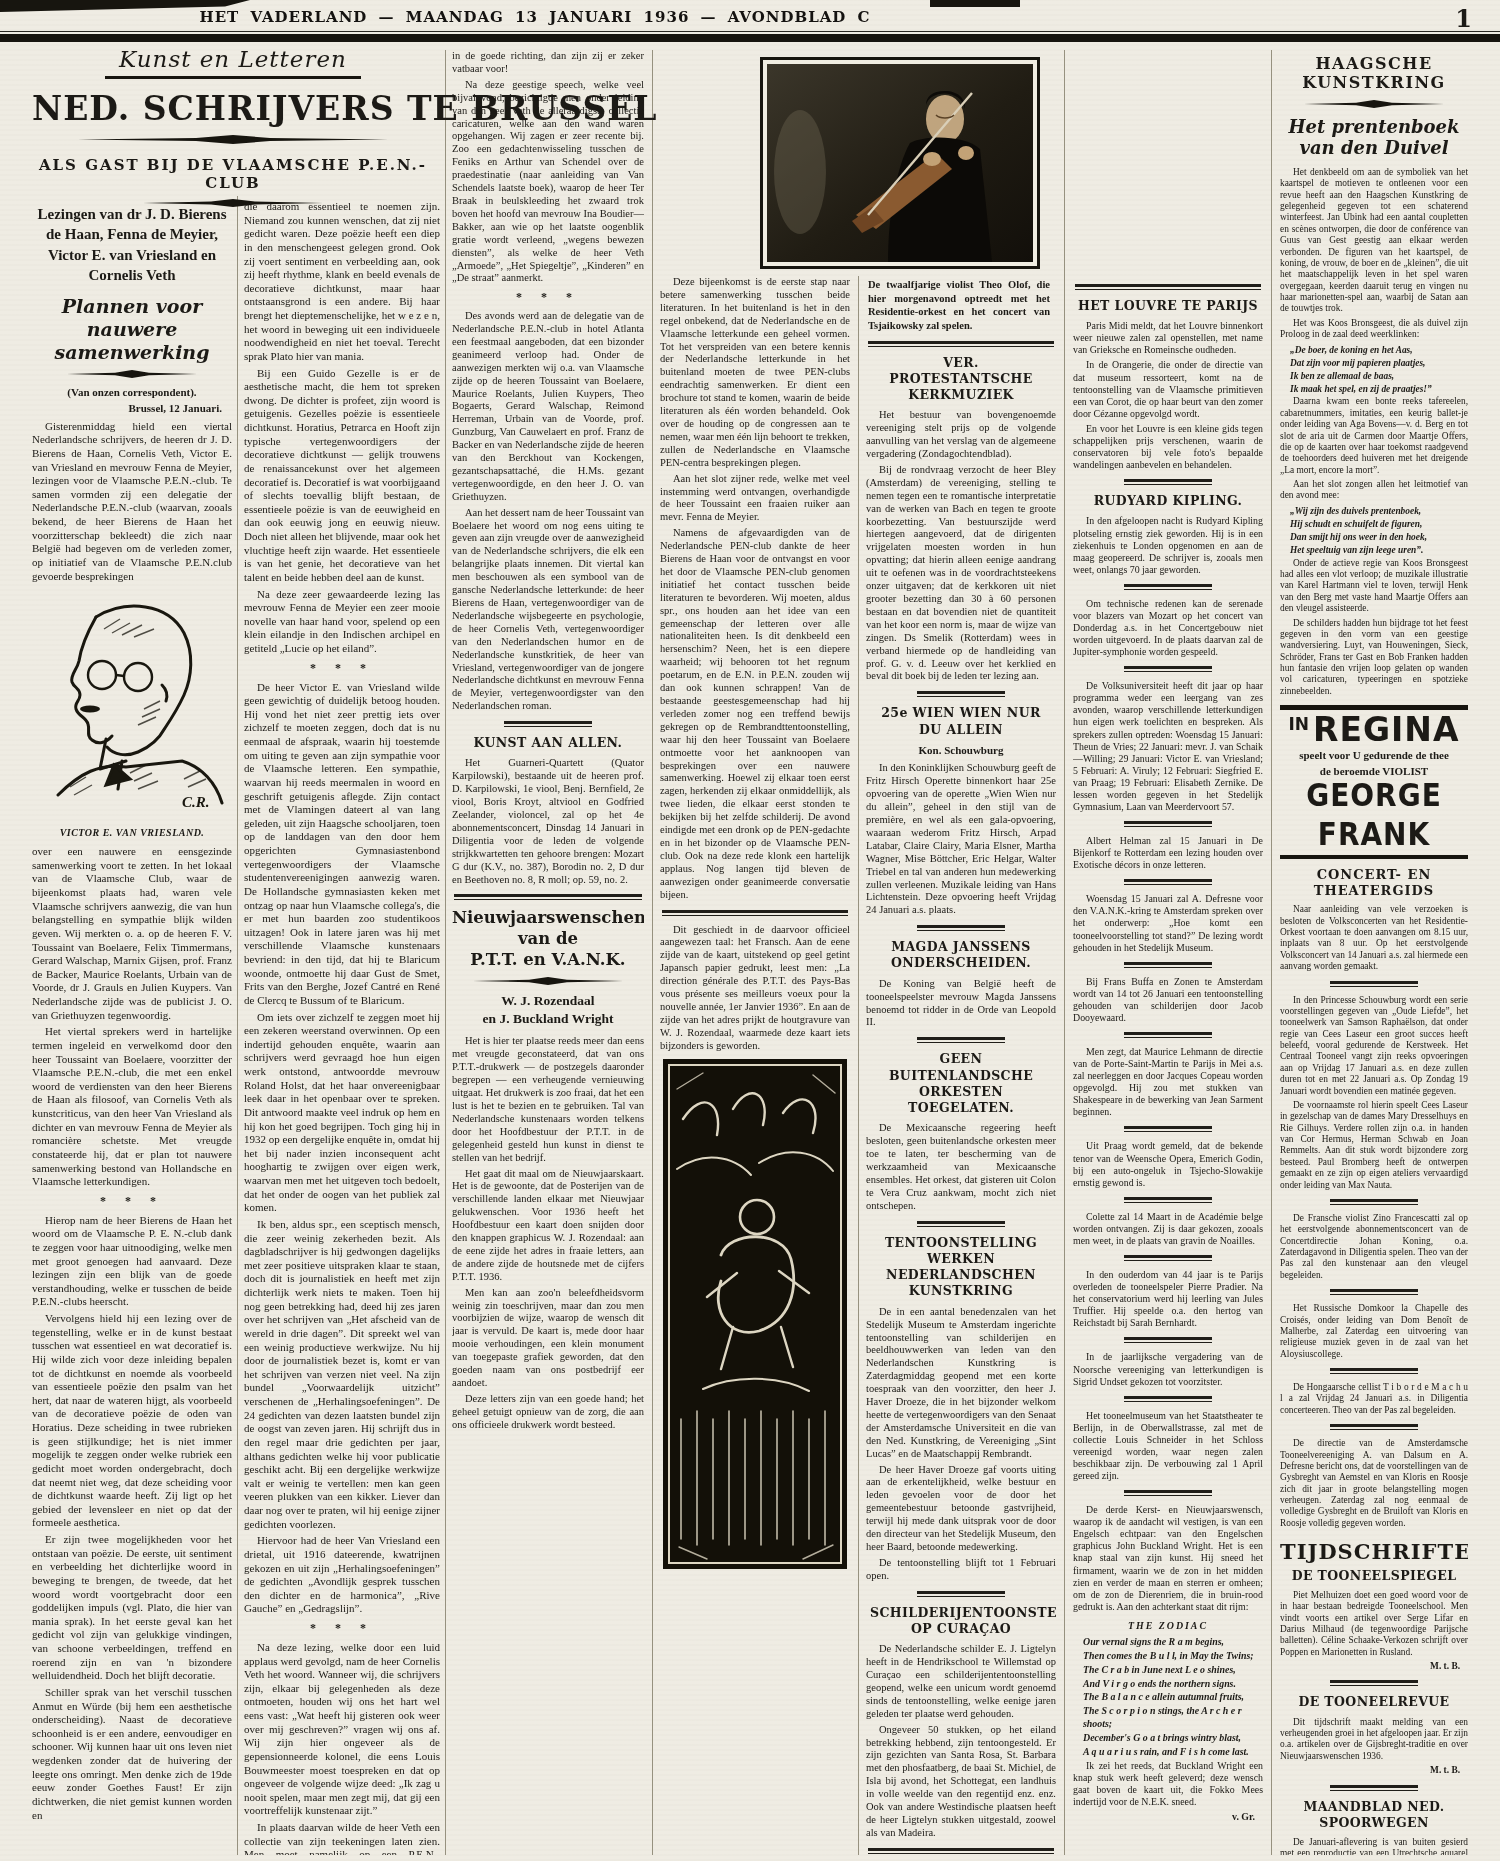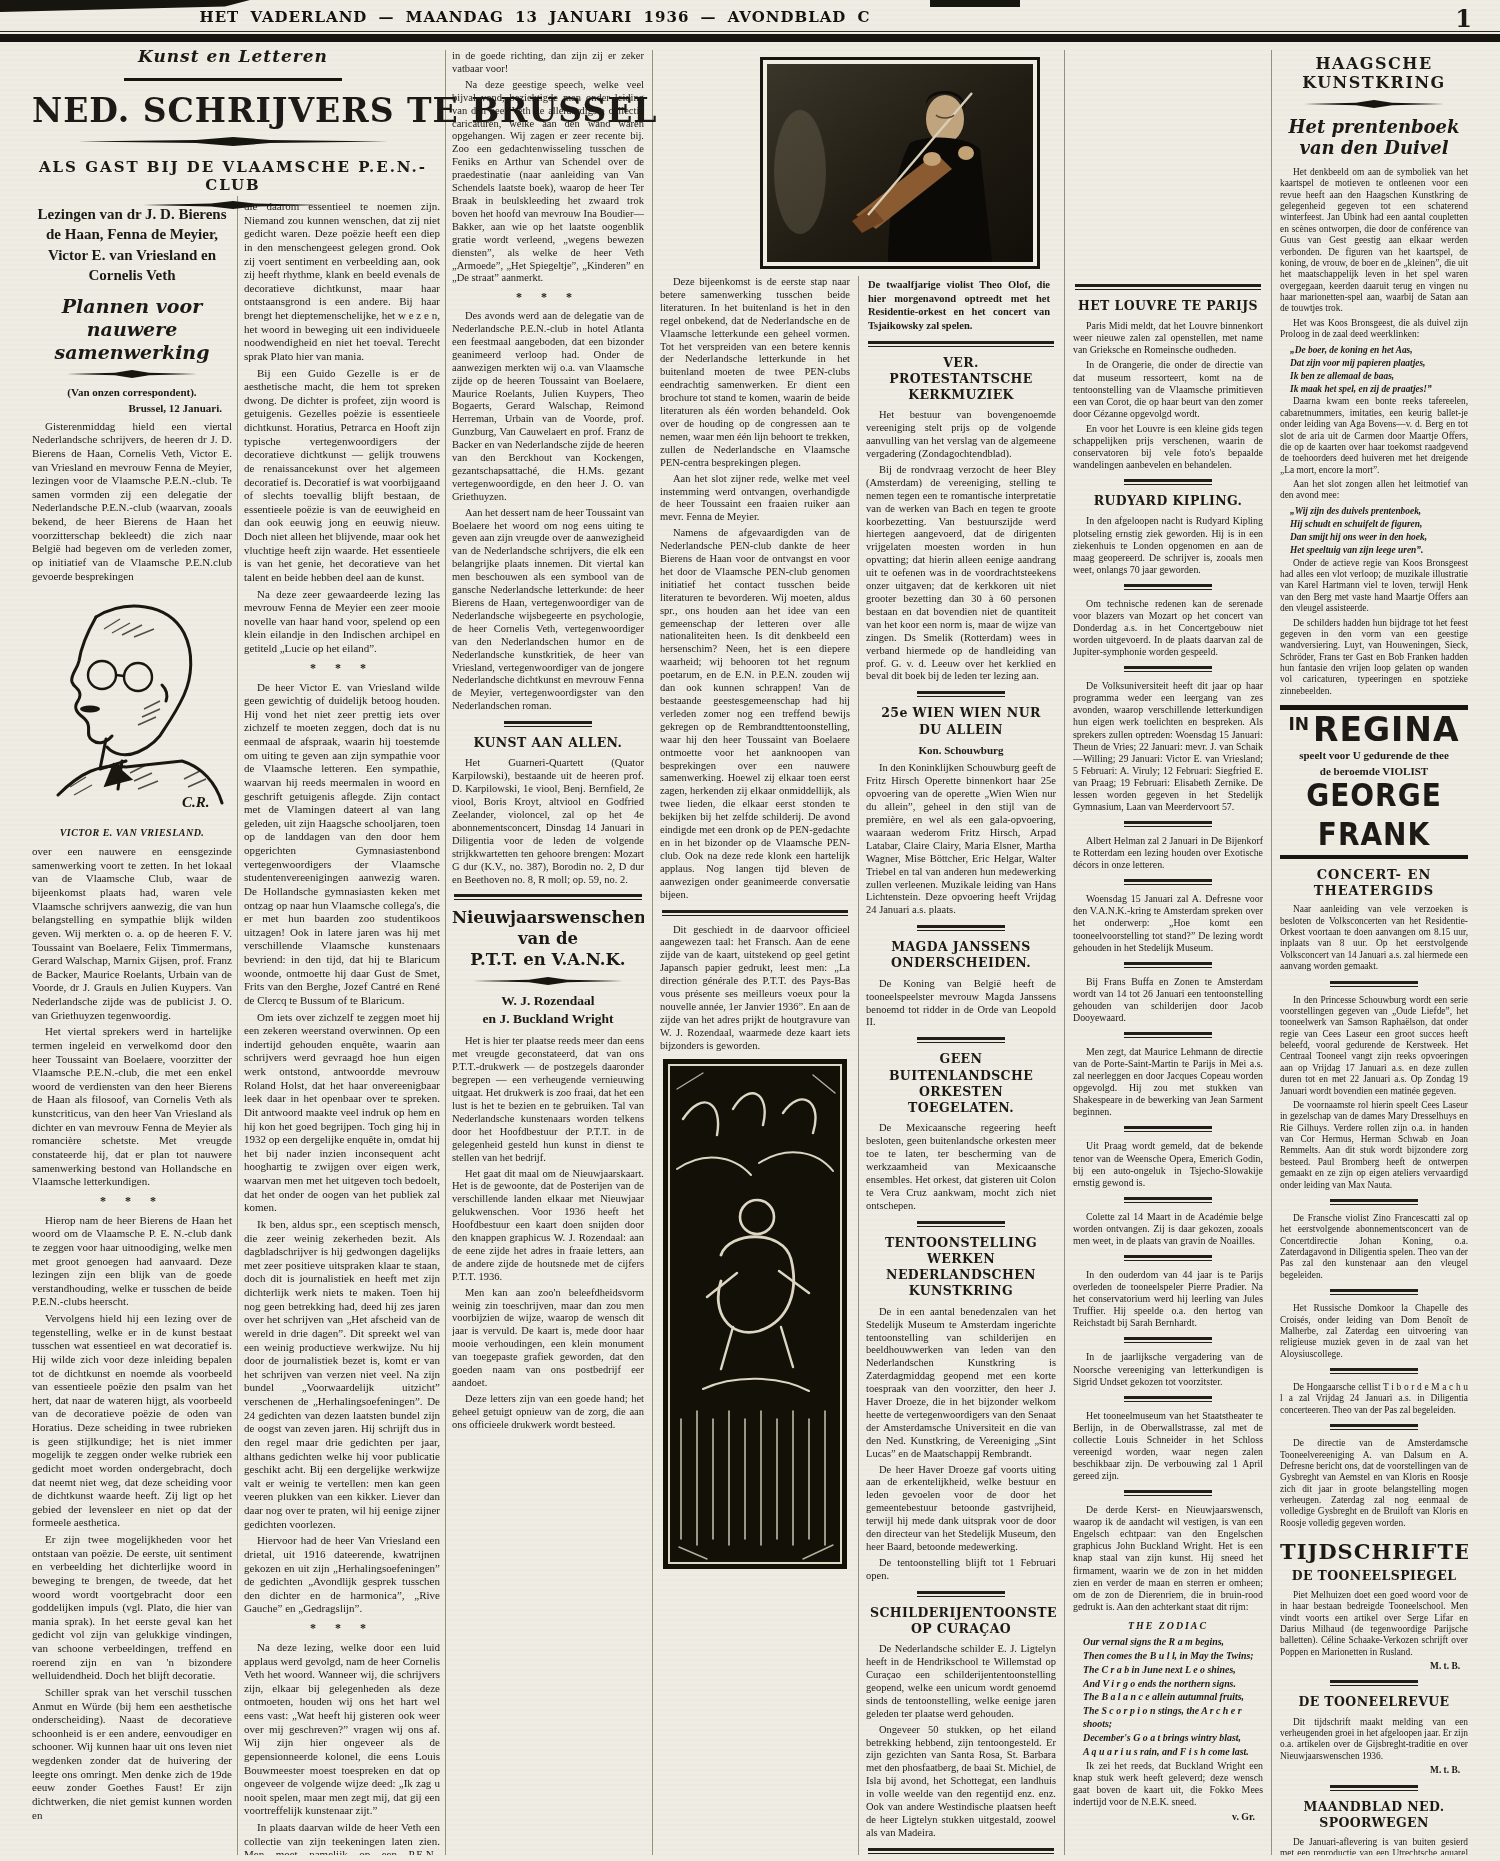--- a/index.html
+++ b/index.html
@@ -26,22 +26,22 @@
   .art-h2{font-weight:700;text-align:center;font-size:11px;margin:0 0 5px;}
   .rule{width:88px;margin:8px auto;border-top:3px solid #201e19;border-bottom:1px solid #201e19;height:2px;}
   .hr{border-top:3px solid #201e19;border-bottom:1px solid #201e19;height:2px;margin:8px 2px;}
   .stars{text-align:center;font-weight:700;letter-spacing:8px;font-size:12px;margin:5px 0;}
   .sig{text-align:right;font-weight:700;margin:0 8px 5px 0;}
   .verse{font-style:italic;font-weight:700;margin:1px 0 1px 10px;text-align:left;line-height:1.3;}
   .vtitle{text-align:center;font-style:italic;font-weight:700;letter-spacing:2px;margin:7px 0 4px;}
   .bigh{font-family:"DejaVu Serif",serif;font-weight:700;text-align:center;font-size:21px;letter-spacing:1px;margin:10px 0 2px;}
   
   #lead-header{position:absolute;left:32px;top:46px;width:402px;text-align:center;}
-  #kicker{display:inline-block;font-family:"DejaVu Serif",serif;font-style:italic;font-weight:700;font-size:17px;
-          border-bottom:3px solid #17150f;padding:0 14px 12px;letter-spacing:1px;}
+  #kicker{display:inline-block;font-family:"DejaVu Serif",serif;font-style:italic;font-weight:400;font-size:23px;
+          border-bottom:3px solid #17150f;padding:0 14px 4px;letter-spacing:1px;}
   #headline{font-family:"DejaVu Serif",serif;font-weight:700;font-size:33px;letter-spacing:1px;margin-top:10px;white-space:nowrap;}
   #subhead{font-family:"DejaVu Serif",serif;font-weight:700;font-size:15px;letter-spacing:2px;margin-top:12px;}
   .orn{display:block;margin:7px auto 0;}
   
   .deck{font-weight:700;font-size:15px;line-height:1.35;text-align:center;margin:4px 2px 10px;}
   .subtitle{font-family:"DejaVu Serif",serif;font-weight:700;font-style:italic;font-size:19px;text-align:center;line-height:1.2;margin:2px 0 2px;}
   .byline{font-weight:700;font-size:11px;text-align:center;margin-top:8px;}
   .dateline{font-weight:700;font-size:11px;text-align:right;margin:2px 10px 4px 0;}
   .figure{text-align:center;margin:6px 0 4px;}
   .figcap{font-weight:700;font-style:italic;font-size:10px;text-align:center;letter-spacing:.5px;margin:2px 0 6px;}
@@ -286,21 +286,21 @@
         <p class="para">In de Orangerie, die onder de directie van dat museum ressorteert, komt na de tentoonstelling van de Vlaamsche primitieven een van Corot, die op haar beurt van den zomer door Cézanne opgevolgd wordt.</p>
         <p class="para">En voor het Louvre is een kleine gids tegen schappelijken prijs verschenen, waarin de conservatoren bij vele foto's bepaalde wandelingen aanbevelen en behandelen.</p>
         <div class="rule"></div>
         <div class="art-h">RUDYARD KIPLING.</div>
         <p class="para">In den afgeloopen nacht is Rudyard Kipling plotseling ernstig ziek geworden. Hij is in een ziekenhuis te Londen opgenomen en aan de maag geopereerd. De schrijver is, zooals men weet, onlangs 70 jaar geworden.</p>
         <div class="rule"></div>
         <p class="para">Om technische redenen kan de serenade voor blazers van Mozart op het concert van Donderdag a.s. in het Concertgebouw niet worden uitgevoerd. In de plaats daarvan zal de Jupiter-symphonie worden gespeeld.</p>
         <div class="rule"></div>
         <p class="para">De Volksuniversiteit heeft dit jaar op haar programma weder een leergang van zes avonden, waarop verschillende letterkundigen hun eigen werk toelichten en bespreken. Als sprekers zullen optreden: Woensdag 15 Januari: Theun de Vries; 22 Januari: mevr. J. van Schaik—Willing; 29 Januari: Victor E. van Vriesland; 5 Februari: A. Viruly; 12 Februari: Siegfried E. van Praag; 19 Februari: Elisabeth Zernike. De lessen worden gegeven in het Stedelijk Gymnasium, Laan van Meerdervoort 57.</p>
         <div class="rule"></div>
-        <p class="para">Albert Helman zal 2 Januari in De Bijenkorf te Rotterdam een lezing houden over Exotische décors in onze letteren.</p>
+        <p class="para">Albert Helman zal 15 Januari in De Bijenkorf te Rotterdam een lezing houden over Exotische décors in onze letteren.</p>
         <div class="rule"></div>
         <p class="para">Woensdag 15 Januari zal A. Defresne voor den V.A.N.K.-kring te Amsterdam spreken over het onderwerp: „Hoe komt een tooneelvoorstelling tot stand?” De lezing wordt gehouden in het Stedelijk Museum.</p>
         <div class="rule"></div>
         <p class="para">Bij Frans Buffa en Zonen te Amsterdam wordt van 14 tot 26 Januari een tentoonstelling gehouden van schilderijen door Jacob Dooyewaard.</p>
         <div class="rule"></div>
         <p class="para">Men zegt, dat Maurice Lehmann de directie van de Porte-Saint-Martin te Parijs in Mei a.s. zal neerleggen en door Jacques Copeau worden opgevolgd. Hij zou met stukken van Shakespeare in de bewerking van Jean Sarment beginnen.</p>
         <div class="rule"></div>
         <p class="para">Uit Praag wordt gemeld, dat de bekende tenor van de Weensche Opera, Emerich Godin, bij een auto-ongeluk in Tsjecho-Slowakije ernstig gewond is.</p>
         <div class="rule"></div>
         <p class="para">Colette zal 14 Maart in de Académie belge worden ontvangen. Zij is daar gekozen, zooals men weet, in de plaats van gravin de Noailles.</p>

